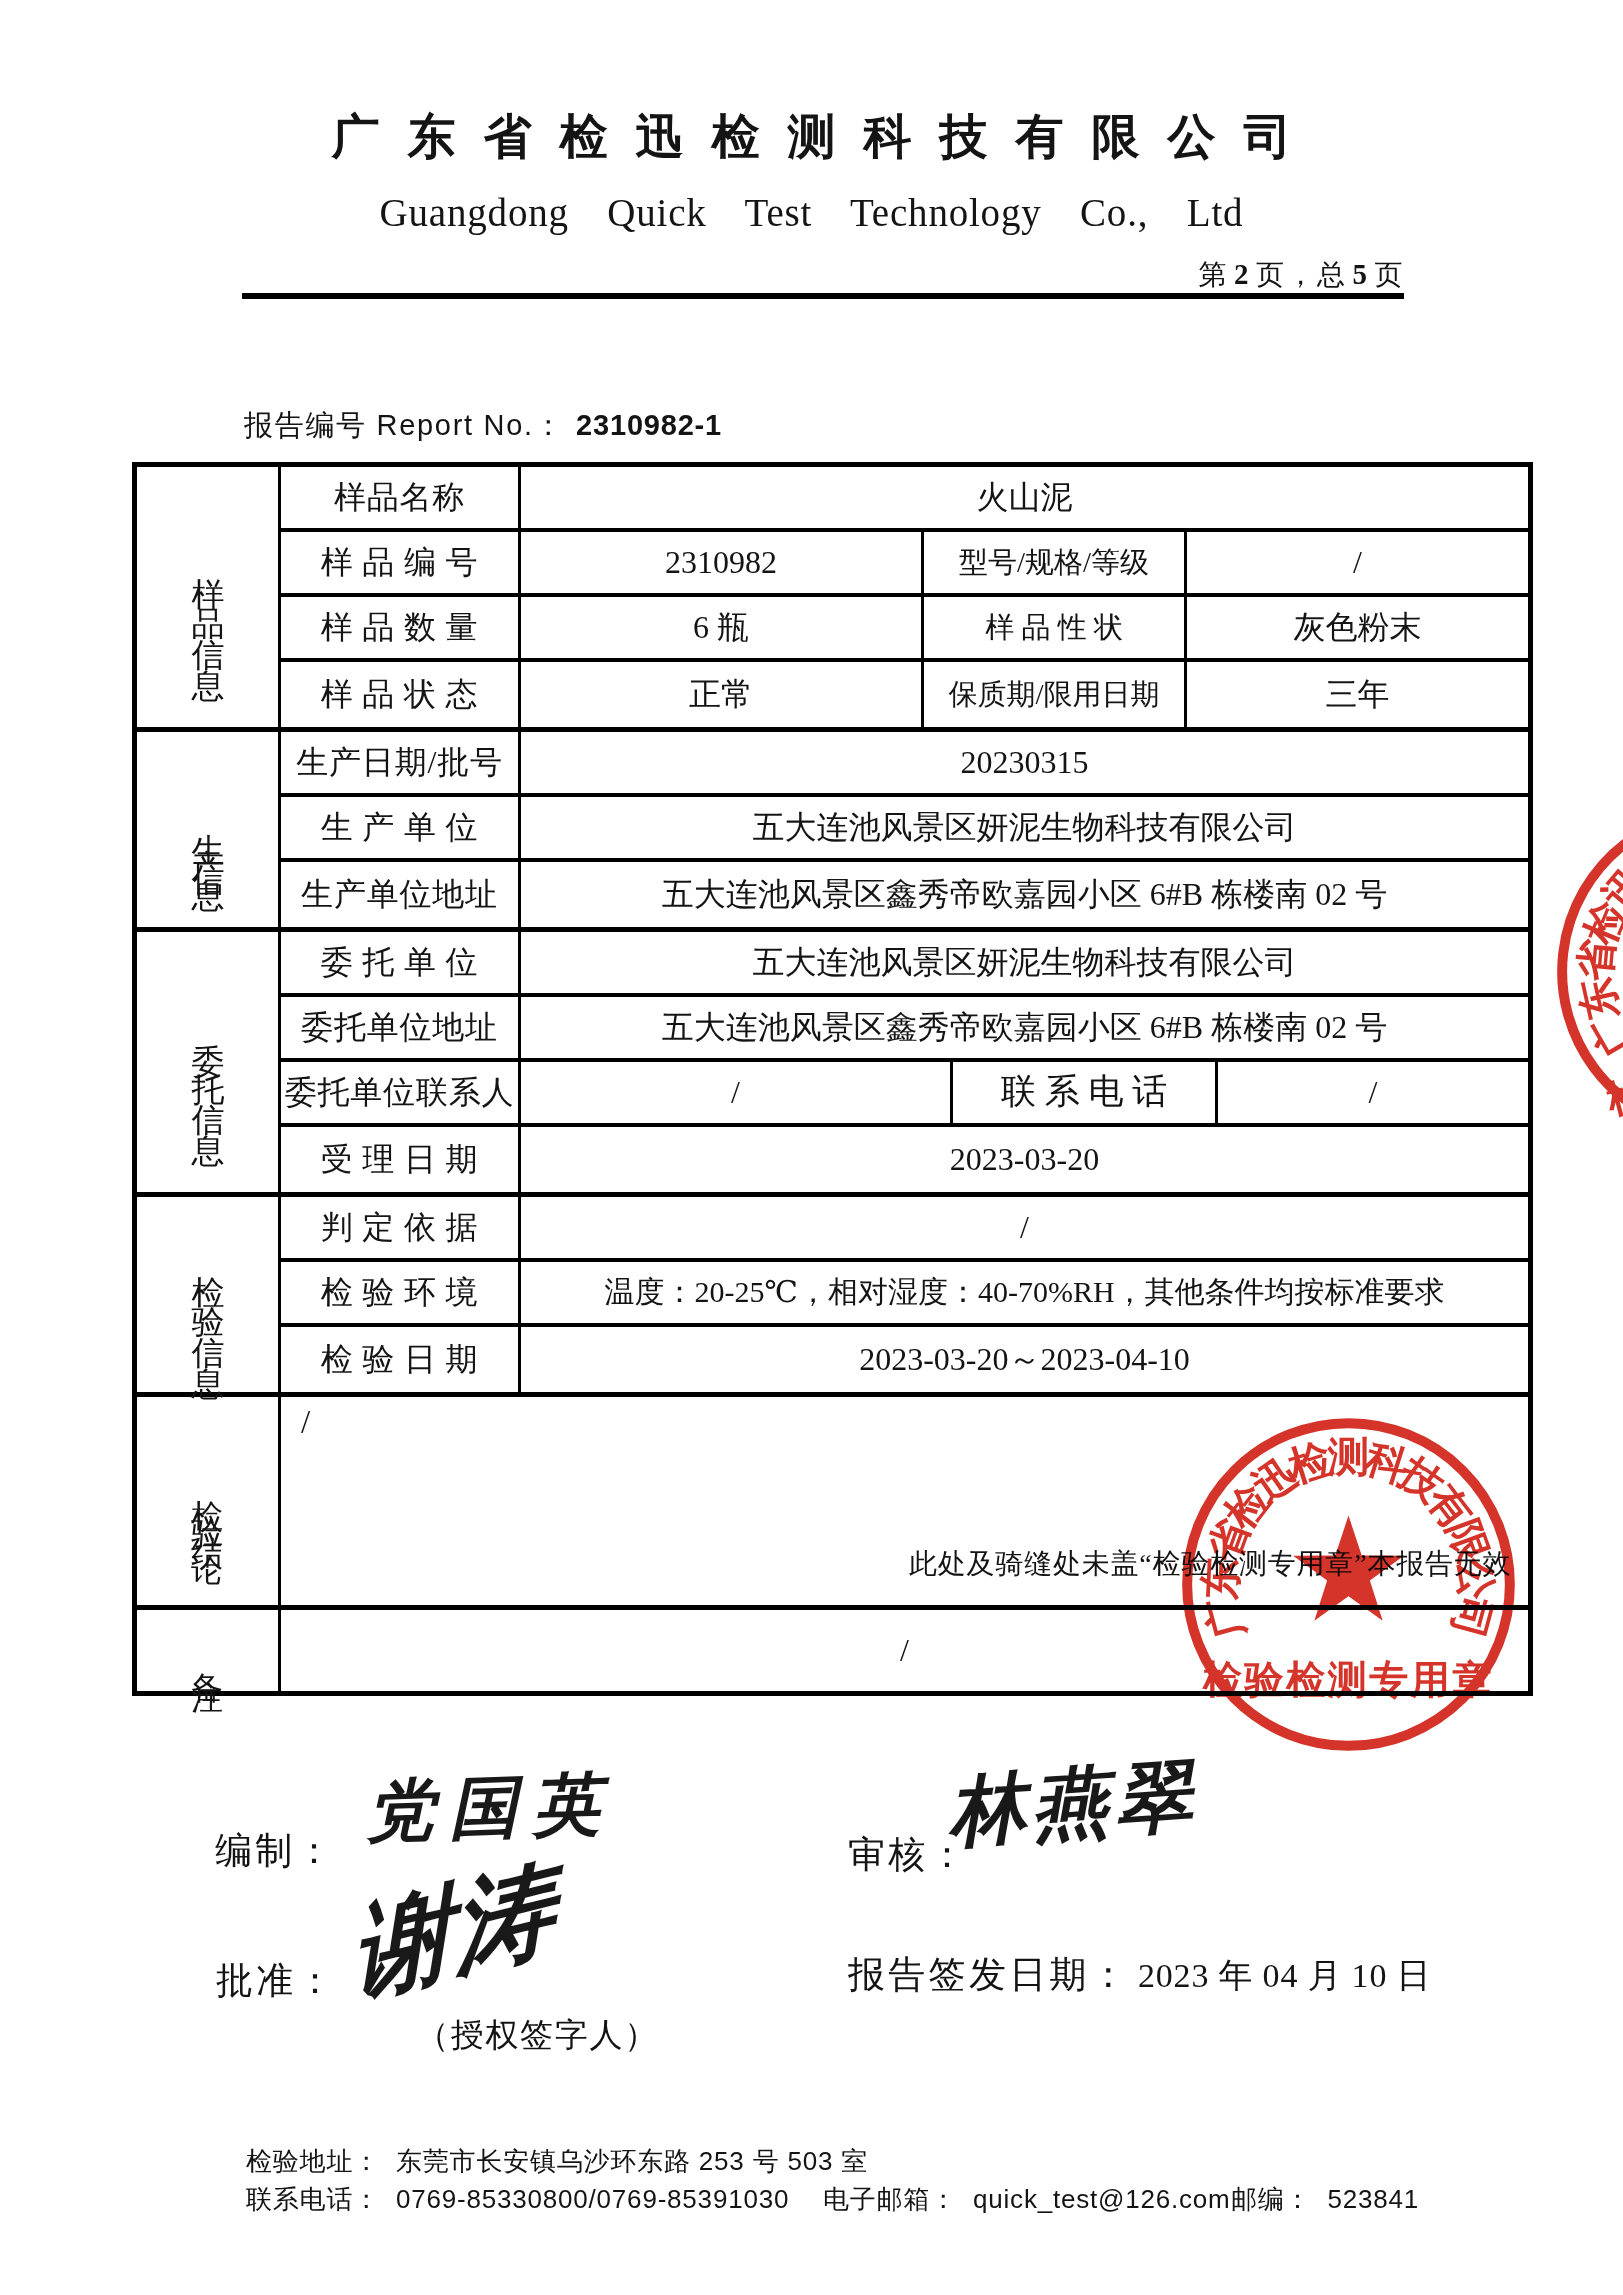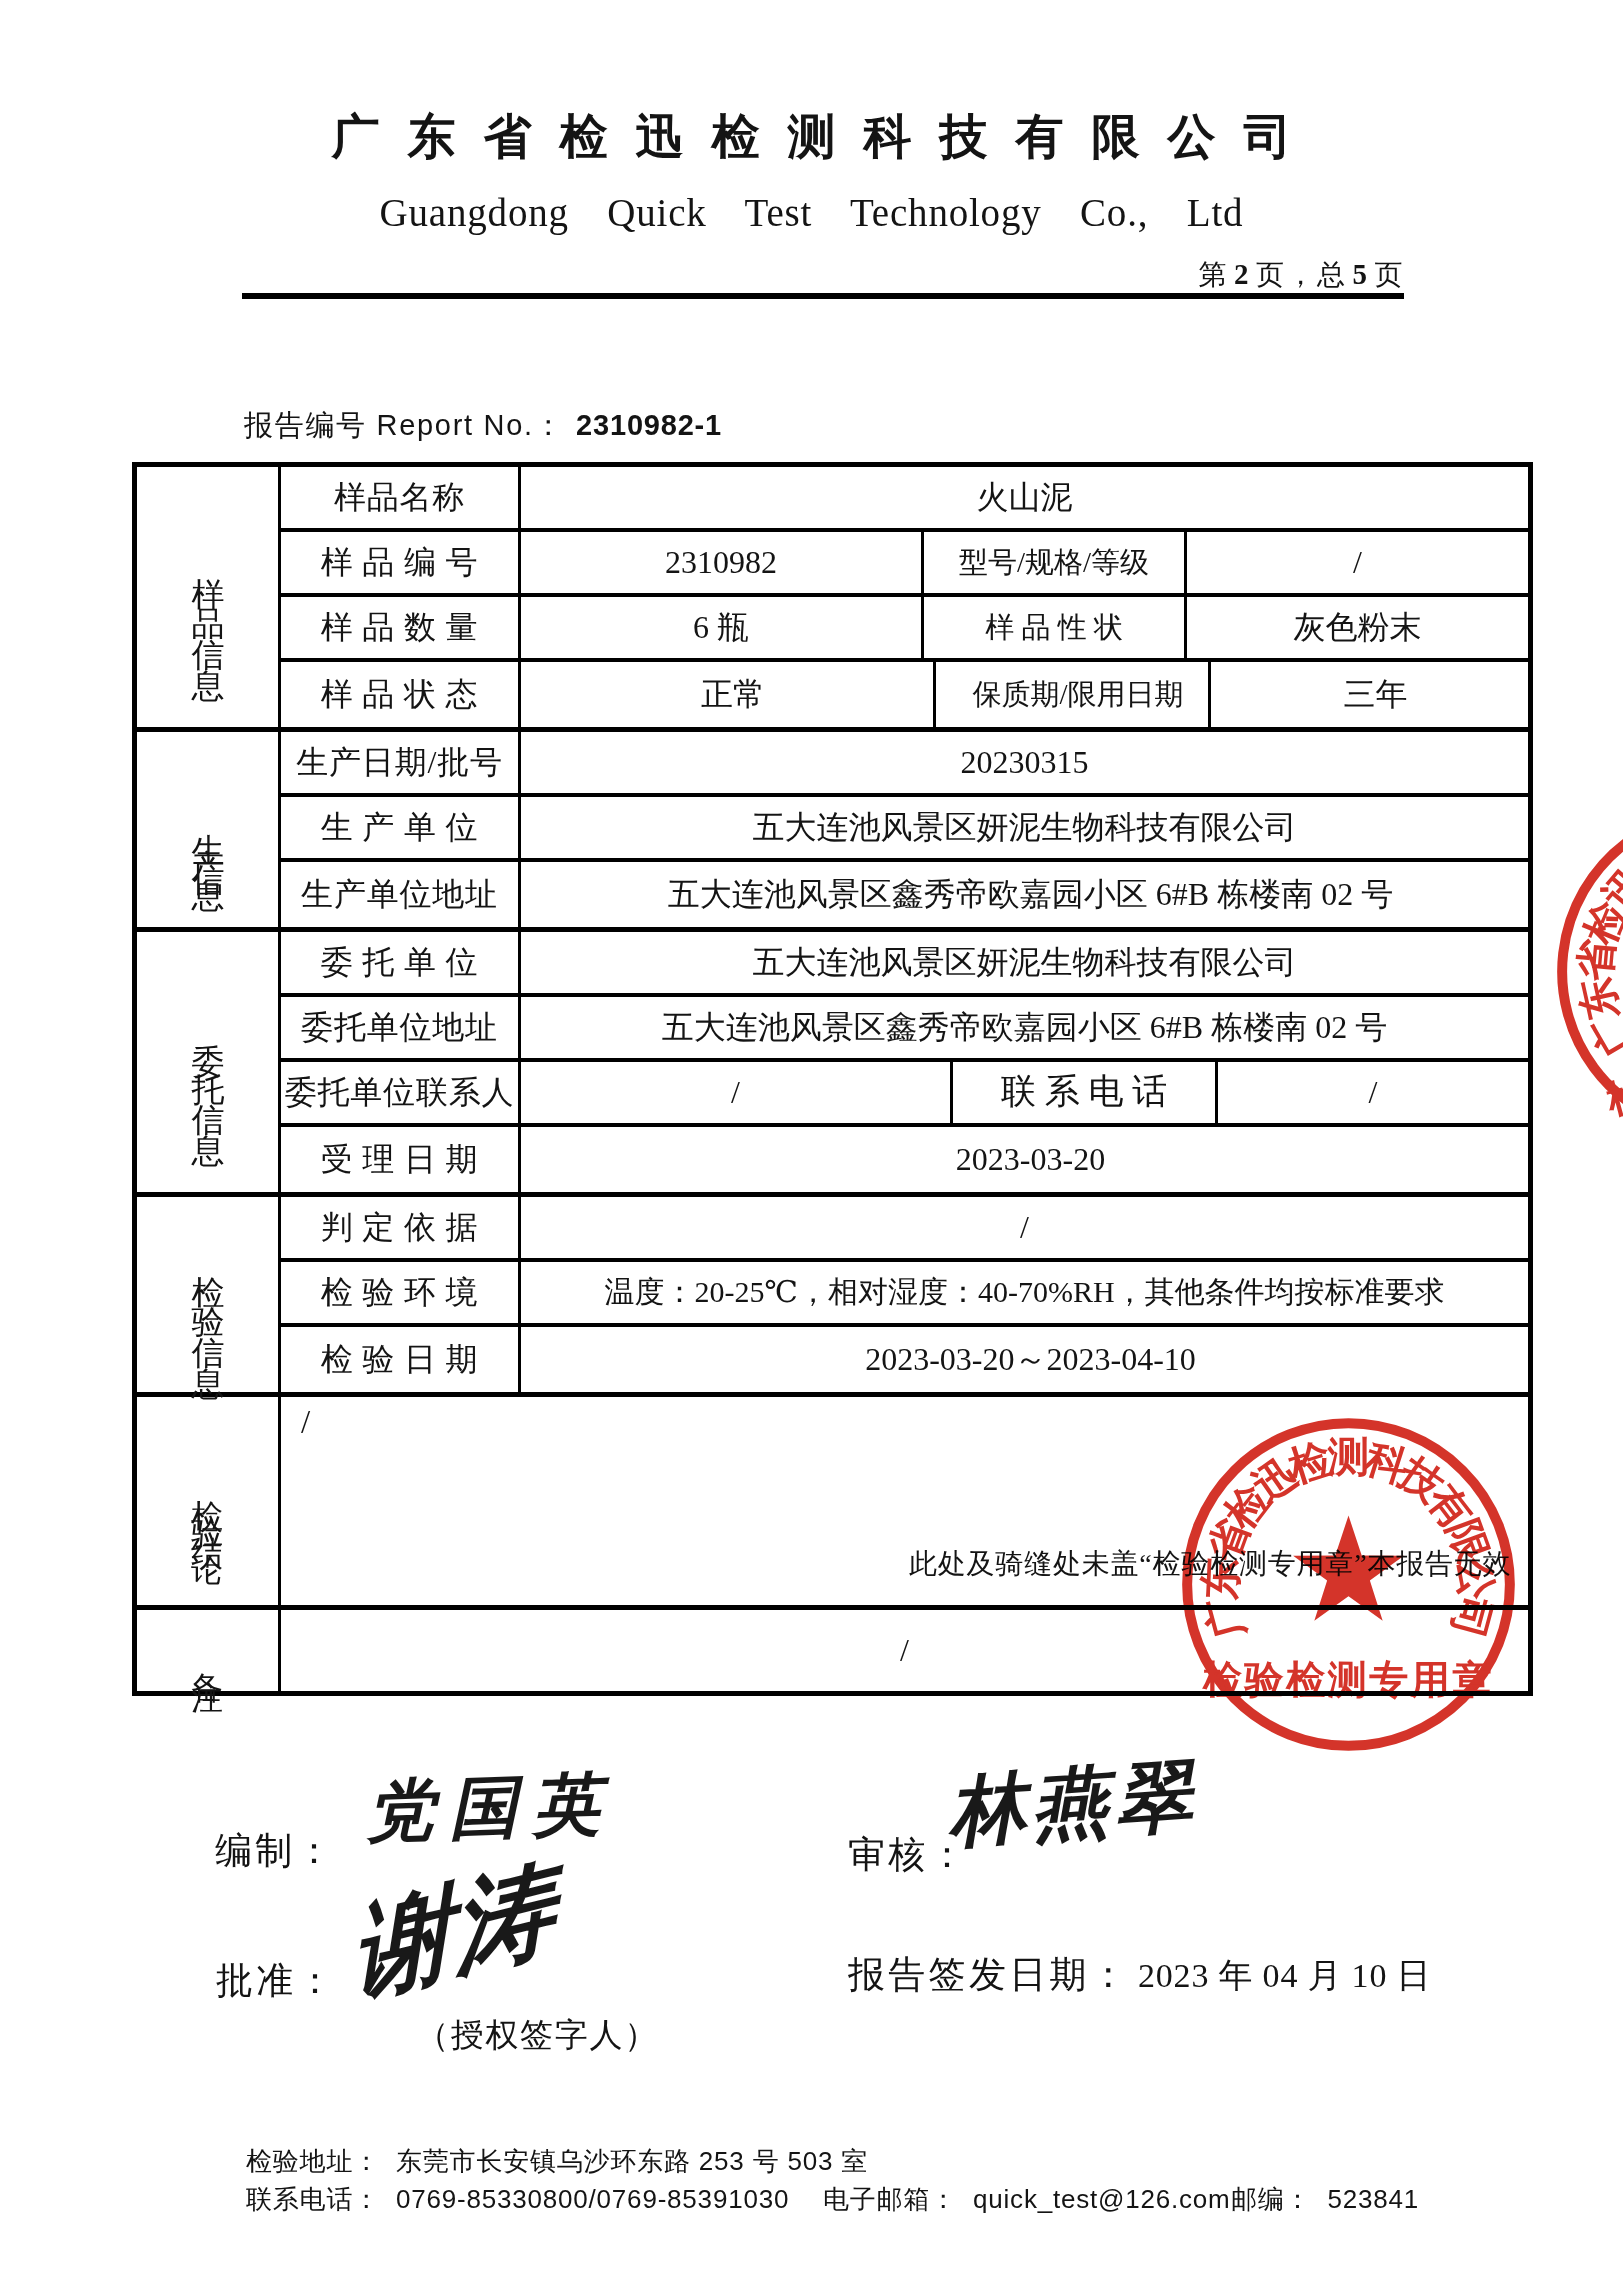--- a/index.html
+++ b/index.html
@@ -44,21 +44,21 @@
   }
   .band-label span {
     writing-mode:vertical-rl; text-orientation:upright;
     font-size:33px; letter-spacing:30px; padding-top:30px;
   }
   .band--prod .band-label span { letter-spacing:15px; padding-top:15px; }
   .band--concl .band-label span { letter-spacing:18.3px; padding-top:18.3px; font-size:32px; }
   .band--remark .band-label span { letter-spacing:6.7px; padding-top:6.7px; font-size:32px; }
   .band-rows { flex:1 1 auto; display:flex; flex-direction:column; min-width:0; }
   .trow { display:flex; height:65px; border-bottom:4.2px solid #000; align-items:stretch; }
-  .trow:last-child { border-bottom:none;gap:12px; }
+  .trow:last-child { border-bottom:none; }
   .cell {
     display:flex; align-items:center; justify-content:center;
     font-size:32px; text-align:center; line-height:1.15;
   }
   .c-label { width:240px; flex:none; border-right:3.3px solid #000; letter-spacing:0.8px; }
   .c-value { flex:1 1 auto; min-width:0; }
   .c-v1 { width:403px; flex:none; border-right:3.3px solid #000; }
   .c-l2 { width:263px; flex:none; border-right:3.3px solid #000; font-size:29px; }
   .c-v2 { flex:1 1 auto; min-width:0; }
   .trow--contact .c-v1 { width:432px; }

